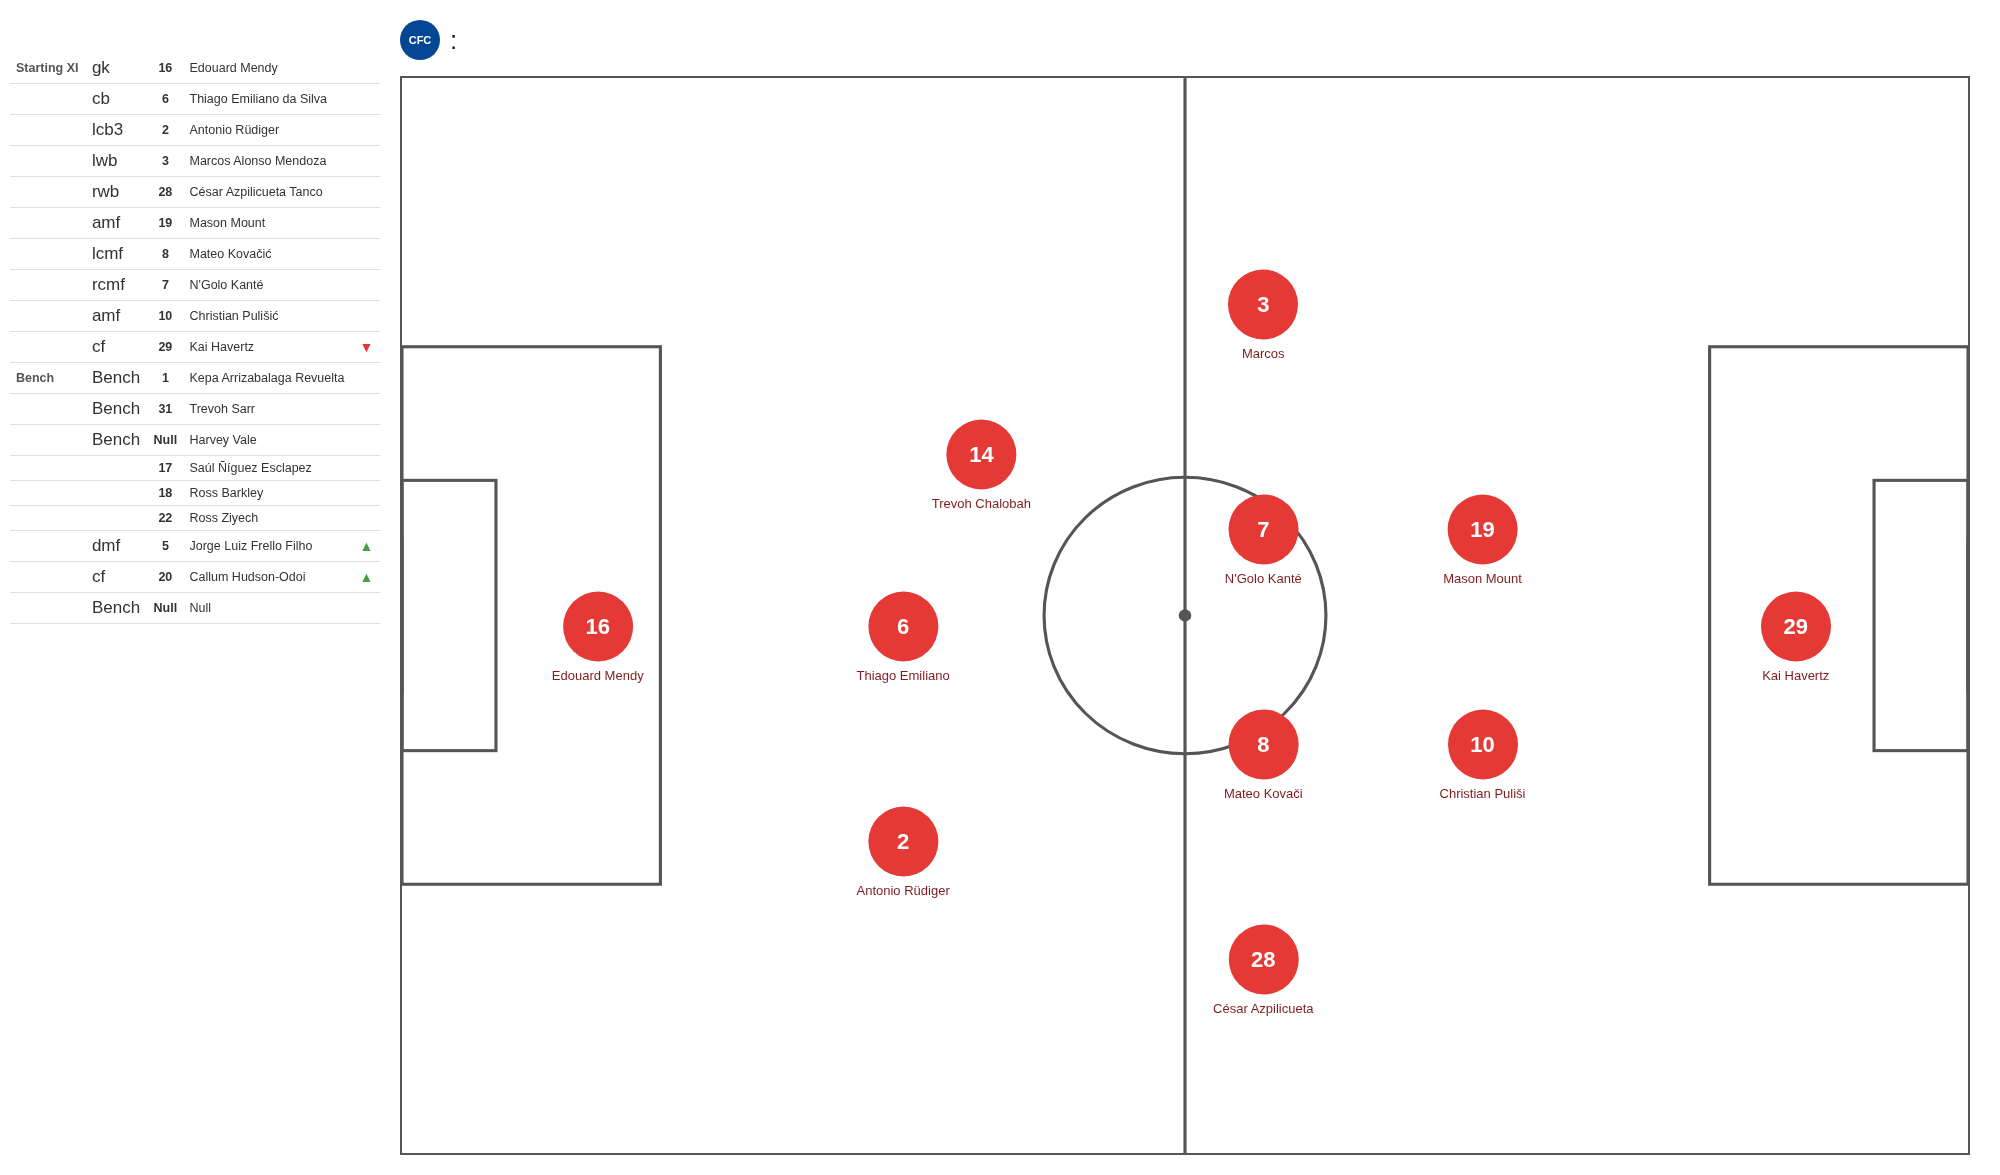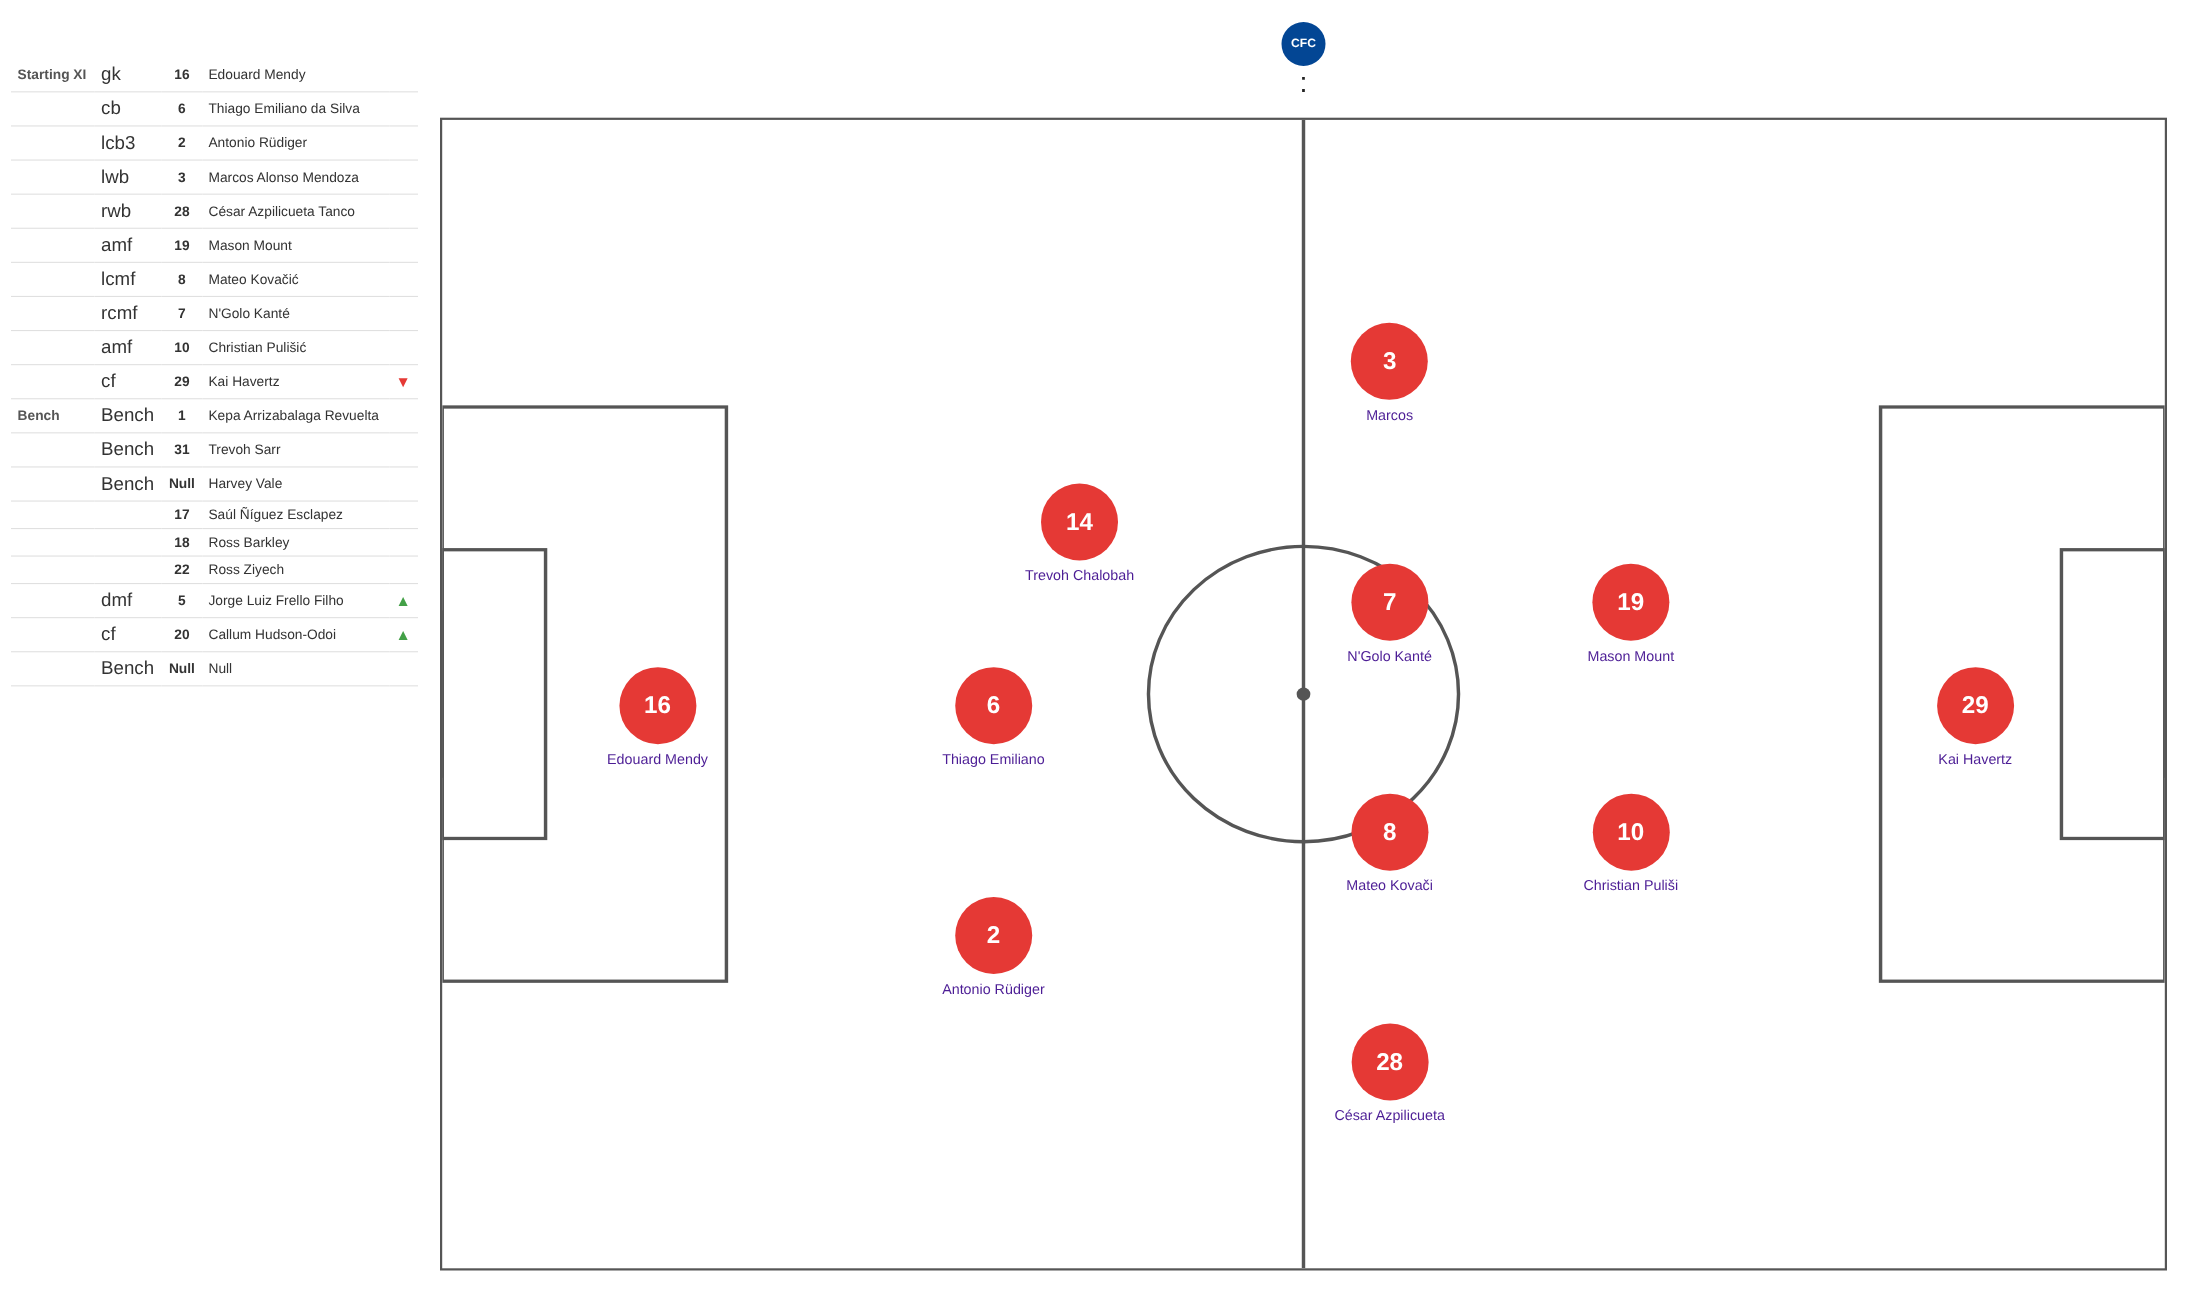--- a/index.html
+++ b/index.html
@@ -79,22 +79,22 @@
     .right-panel {
       flex: 1;
       padding: 20px 30px 20px 10px;
       display: flex;
       flex-direction: column;
     }
 
     .pitch-header {
       display: flex;
       align-items: center;
+      gap: 10px;
       margin-bottom: 16px;
-      flex-direction: column;
     }
 
     .club-logo {
       width: 40px;
       height: 40px;
       background: #034694;
       border-radius: 50%;
       display: flex;
       align-items: center;
       justify-content: center;
@@ -151,21 +151,21 @@
       justify-content: center;
       color: #fff;
       font-size: 22px;
       font-weight: bold;
       flex-shrink: 0;
     }
 
     .player-name {
       margin-top: 6px;
       font-size: 13px;
-      color: #4c1d95;
+      color: #7f1d1d;
       text-align: left;
       white-space: nowrap;
     }
   </style>
 </head>
 <body>
 
 <div class="left-panel">
   <div class="lineup-title"></div>
   <table class="lineup-table">

